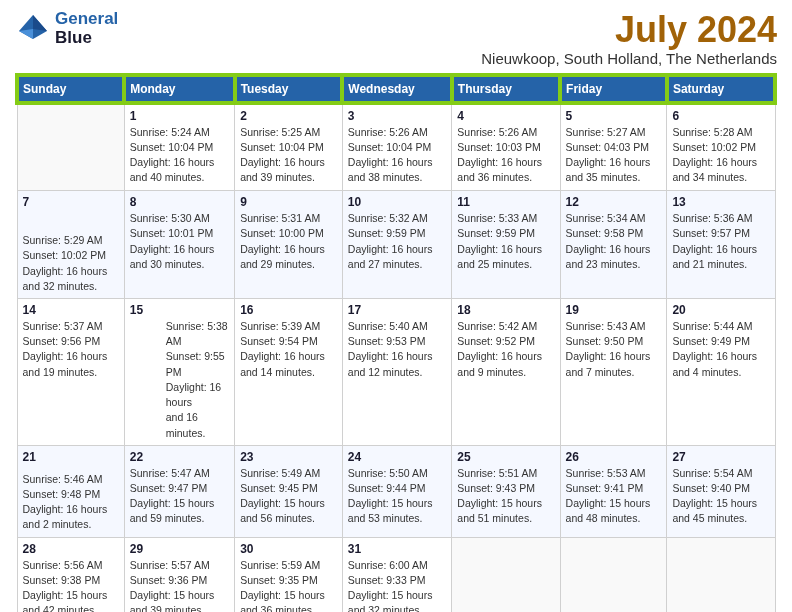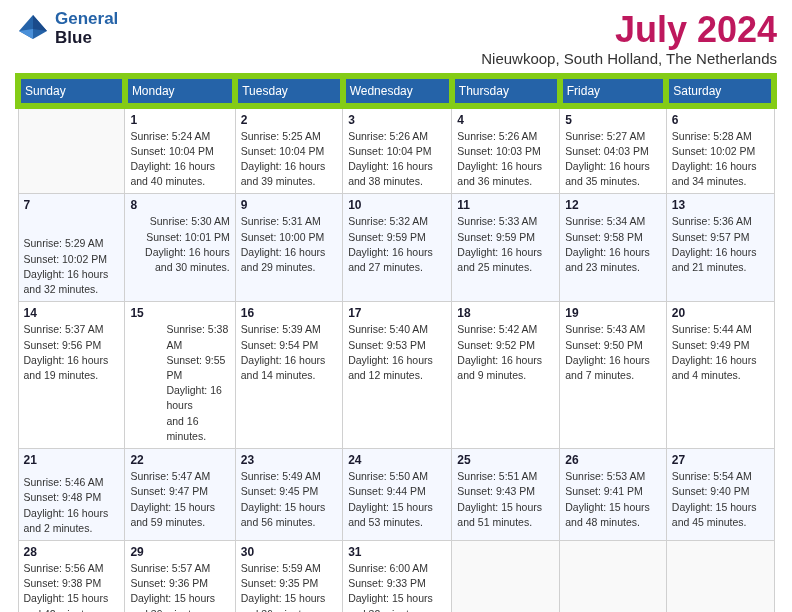--- a/index.html
+++ b/index.html
@@ -24,41 +24,41 @@
     .logo-icon {
       width: 36px;
       height: 36px;
     }
     .title-section {
       text-align: right;
     }
     .month-title {
       font-size: 36px;
       font-weight: bold;
-      color: #be185d;
+      color: #a16207;
       line-height: 1.1;
     }
     .subtitle {
       font-size: 15px;
       color: #333;
       font-style: normal;
     }
     .calendar {
       width: 100%;
       border-collapse: collapse;
       font-size: 11px;
     }
     .calendar th {
       background: #2563a8;
       color: #fff;
       padding: 5px 4px;
       text-align: left;
       font-size: 12px;
-      font-weight: normal;
-      border: 6px solid #84cc16;
+      font-weight: bold;
+      border: 4px solid #84cc16;
     }
     .calendar td {
       border: 1px solid #d0d0d0;
       vertical-align: top;
       padding: 4px 5px;
       width: 113px;
       height: 88px;
       background: #fff;
     }
     .calendar td.empty {
@@ -163,21 +163,21 @@
       <tr>
         <td>
           <span class="day-number">7</span>
           <div class="day-info" style="white-space: pre-line; margin-top: 24px;">Sunrise: 5:29 AM
 Sunset: 10:02 PM
 Daylight: 16 hours
 and 32 minutes.</div>
         </td>
         <td>
           <span class="day-number">8</span>
-          <div class="day-info" style="white-space: pre-line; text-align: right;">Sunrise: 5:30 AM
+          <div class="day-info" style="white-space: pre-line;">Sunrise: 5:30 AM
 Sunset: 10:01 PM
 Daylight: 16 hours
 and 30 minutes.</div>
         </td>
         <td>
           <span class="day-number">9</span>
           <div class="day-info" style="white-space: pre-line;">Sunrise: 5:31 AM
 Sunset: 10:00 PM
 Daylight: 16 hours
 and 29 minutes.</div>

